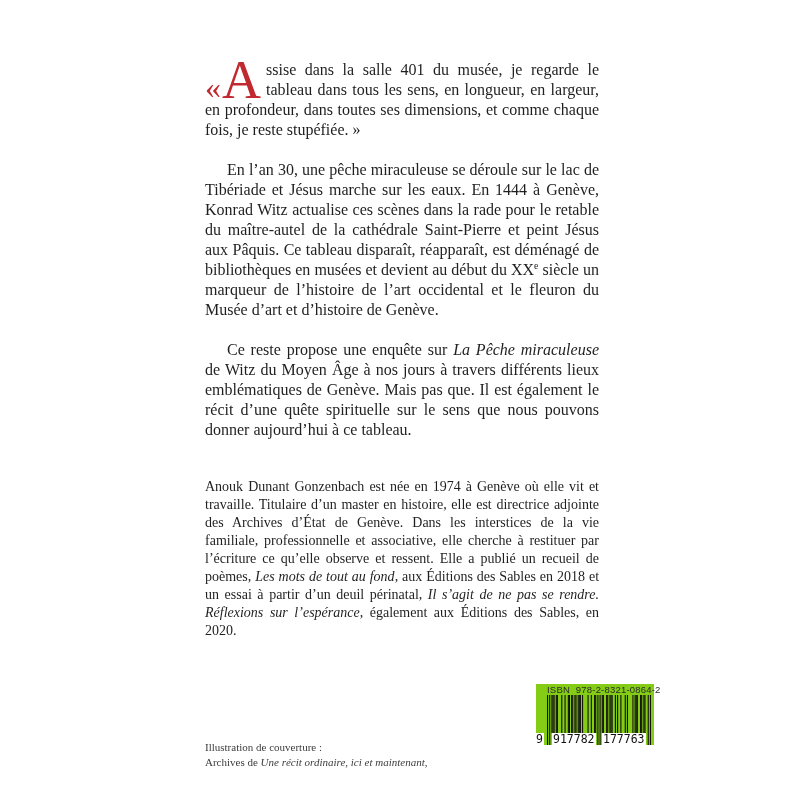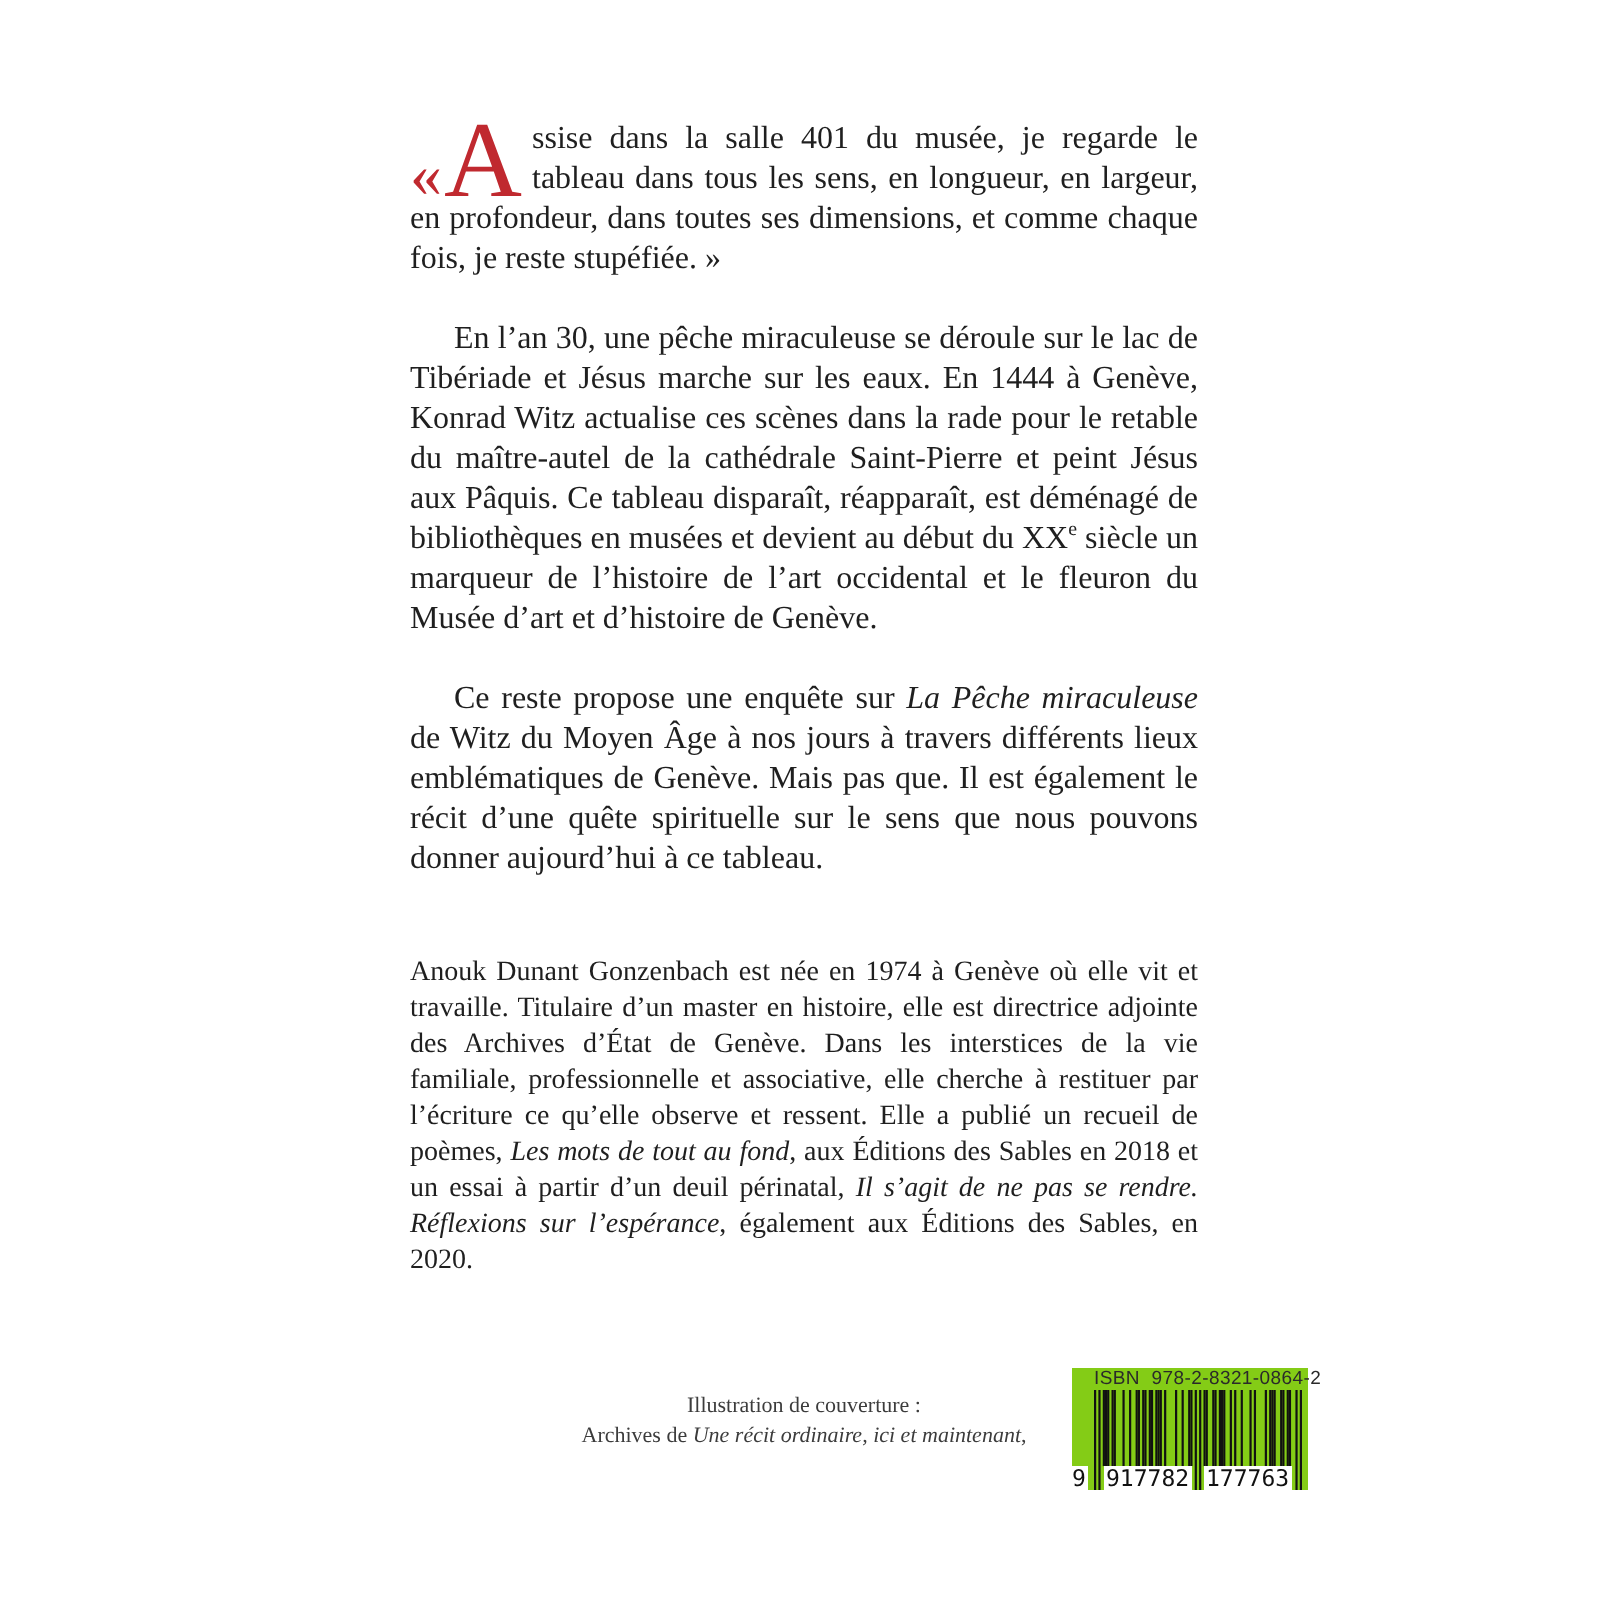--- a/index.html
+++ b/index.html
@@ -16,21 +16,21 @@
   .quote-open{
     color:#c0292f;font-size:32px;line-height:40px;vertical-align:top;
     position:relative;top:7px;letter-spacing:-3px;margin-right:4px;
   }
   .dropcap{
     color:#c0292f;font-size:54px;line-height:42px;vertical-align:top;
     position:relative;top:-1px;
   }
   sup{font-size:62%;line-height:0;}
   .bio{margin-top:38px;font-size:14px;line-height:18px;text-align:justify;}
-  .credit{margin-top:56px;font-size:11px;line-height:15px;color:#3c3c3c;text-align:center;}
+  .credit{margin-top:100px;font-size:11px;line-height:15px;color:#3c3c3c;text-align:left;}
   .barcode{position:absolute;left:492px;top:684px;width:118px;background:#84cc16;margin-left:44px;}
   .isbn-line{
     display:block;margin-left:11px;width:104px;text-align:center;
     font-family:"Liberation Sans",sans-serif;font-size:9.5px;line-height:11px;
     color:#2a2a2a;white-space:nowrap;letter-spacing:0.2px;word-spacing:3px;
   }
   .bars-wrap{position:relative;margin-left:11px;width:104px;height:50px;}
   .bars-wrap svg{position:absolute;left:0;top:0;}
   .bc-digits{
     position:absolute;top:38px;left:0;height:13px;

